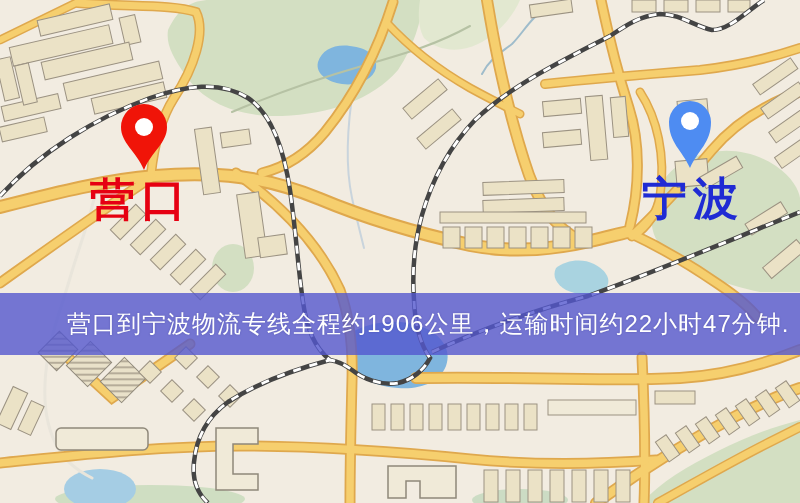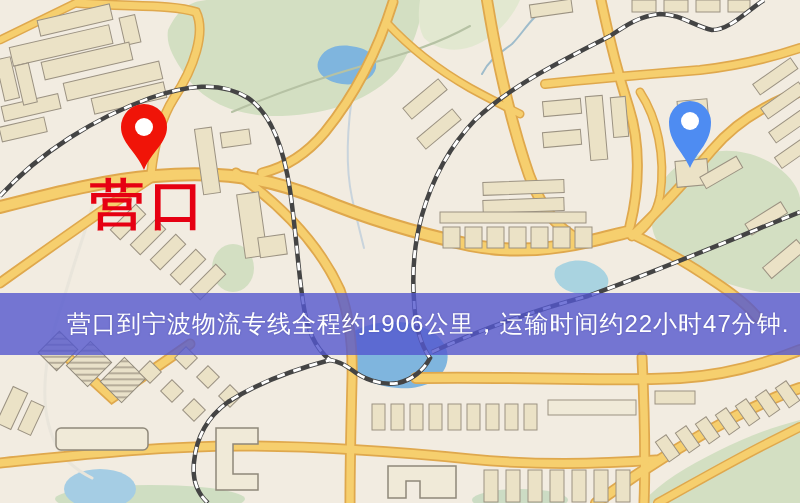--- a/index.html
+++ b/index.html
@@ -1,19 +1,19 @@
 <!DOCTYPE html>
 <html><head>
 <meta charset="utf-8">
 <style>
   html,body{margin:0;padding:0;background:#222;}
   .stage{position:relative;width:800px;height:503px;overflow:hidden;
          font-family:"Liberation Sans","DejaVu Sans",sans-serif;background:#f2ece1;}
   .stage svg{position:absolute;left:0;top:0;}
-  .city-label{position:absolute;font-weight:bold;font-size:54px;line-height:1;
+  .city-label{position:absolute;font-weight:bold;font-size:45px;line-height:1;
               letter-spacing:6px;white-space:nowrap;user-select:none;}
   .origin-label{left:90px;top:177px;color:#e60012;}
   .dest-label{left:642px;top:176px;color:#1f2bd4;}
   .banner{position:absolute;left:0;top:293px;width:800px;height:62px;
           background:rgba(84,88,206,0.80);display:flex;align-items:center;}
   .banner-text{color:#ffffff;font-size:24px;letter-spacing:1px;padding-left:25px;
                white-space:nowrap;text-shadow:0 0 2px rgba(40,40,120,.35);margin-left:42px;}
 </style>
 </head>
 <body>
@@ -219,18 +219,19 @@
     <path fill="#f01408" d="M144,170 C136,151 121,143 121,127 A23,23 0 1 1 167,127 C167,143 152,151 144,170 Z"></path>
     <circle cx="144" cy="127" r="9" fill="#ffffff"></circle>
   </g>
   <g>
     <path fill="#4e8cf2" d="M690,168 C682,150 669,143 669,122 A21,21 0 1 1 711,122 C711,143 698,150 690,168 Z"></path>
     <circle cx="690" cy="121" r="9" fill="#ffffff"></circle>
   </g>
 </svg>
 
 <div class="city-label origin-label">营口</div>
+<div class="city-label dest-label">宁波</div>
 
 <div class="banner">
   <span class="banner-text">营口到宁波物流专线全程约1906公里，运输时间约22小时47分钟.</span>
 </div>
 
 </div>
 
 </body></html>

